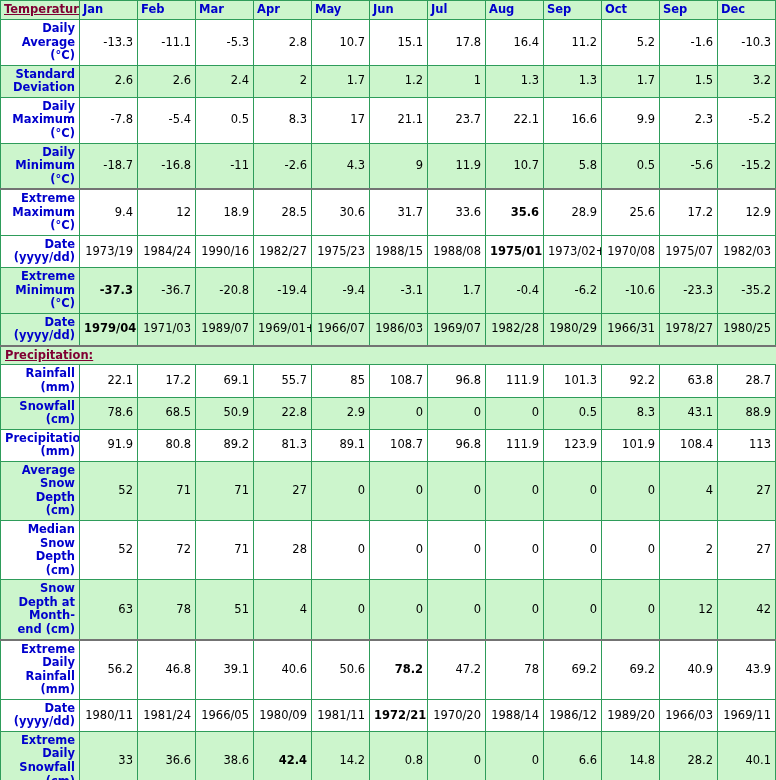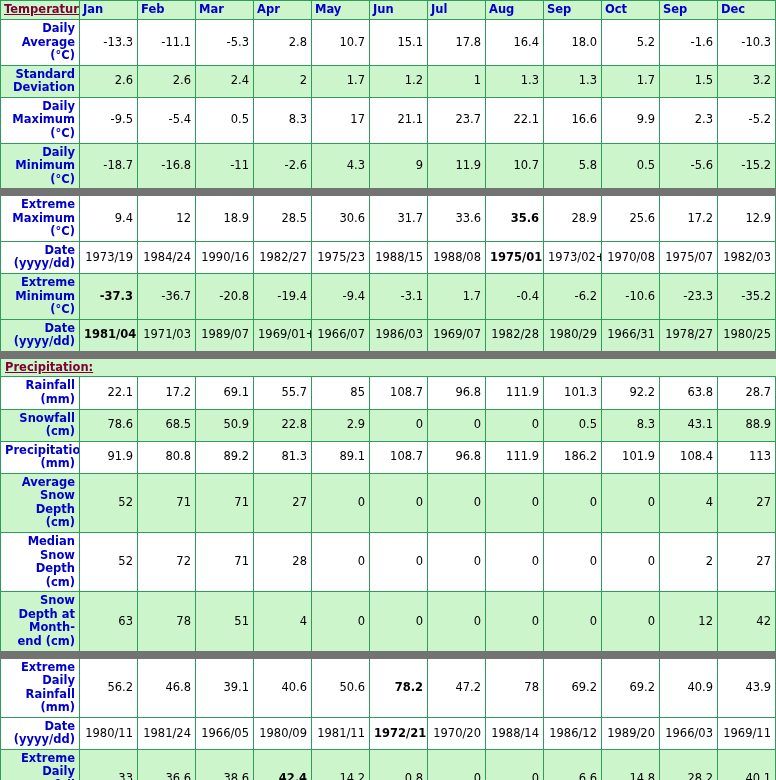--- a/index.html
+++ b/index.html
@@ -75,21 +75,21 @@
     font-weight: normal;
     padding-right: 5px;
   }
   td.val.bold { font-weight: bold; margin-top: 28px; }
 
   
   tr.band-white td { background: #ffffff; }
   tr.band-green td { background: #ccf5cc; }
 
   
-  tr.group-end td { border-bottom: 8px solid #737373; }
+  tr.group-end td { border-bottom: 2px solid #737373; }
 </style>
 </head>
 <body>
 
 <table class="climate">
   <colgroup>
     <col class="c-label">
     <col class="c-mon">
       <col class="c-mon">
       <col class="c-mon">
@@ -124,21 +124,21 @@
       <tr class="band-white">
         <td class="rowlabel">Daily Average (°C)</td>
         <td class="val">-13.3</td>
         <td class="val">-11.1</td>
         <td class="val">-5.3</td>
         <td class="val">2.8</td>
         <td class="val">10.7</td>
         <td class="val">15.1</td>
         <td class="val">17.8</td>
         <td class="val">16.4</td>
-        <td class="val">18.0</td>
+        <td class="val">11.2</td>
         <td class="val">5.2</td>
         <td class="val">-1.6</td>
         <td class="val">-10.3</td>
         <td class="val">3.1</td>
       </tr>
       <tr class="band-green">
         <td class="rowlabel">Standard Deviation</td>
         <td class="val">2.6</td>
         <td class="val">2.6</td>
         <td class="val">2.4</td>
@@ -148,21 +148,21 @@
         <td class="val">1</td>
         <td class="val">1.3</td>
         <td class="val">1.3</td>
         <td class="val">1.7</td>
         <td class="val">1.5</td>
         <td class="val">3.2</td>
         <td class="val">1.8</td>
       </tr>
       <tr class="band-white">
         <td class="rowlabel">Daily Maximum (°C)</td>
-        <td class="val">-9.5</td>
+        <td class="val">-7.8</td>
         <td class="val">-5.4</td>
         <td class="val">0.5</td>
         <td class="val">8.3</td>
         <td class="val">17</td>
         <td class="val">21.1</td>
         <td class="val">23.7</td>
         <td class="val">22.1</td>
         <td class="val">16.6</td>
         <td class="val">9.9</td>
         <td class="val">2.3</td>
@@ -228,21 +228,21 @@
         <td class="val">1.7</td>
         <td class="val">-0.4</td>
         <td class="val">-6.2</td>
         <td class="val">-10.6</td>
         <td class="val">-23.3</td>
         <td class="val">-35.2</td>
         <td class="val"></td>
       </tr>
       <tr class="band-green group-end">
         <td class="rowlabel">Date (yyyy/dd)</td>
-        <td class="val bold">1981/04</td>
+        <td class="val bold">1979/04</td>
         <td class="val">1971/03</td>
         <td class="val">1989/07</td>
         <td class="val">1969/01+</td>
         <td class="val">1966/07</td>
         <td class="val">1986/03</td>
         <td class="val">1969/07</td>
         <td class="val">1982/28</td>
         <td class="val">1980/29</td>
         <td class="val">1966/31</td>
         <td class="val">1978/27</td>
@@ -287,21 +287,21 @@
       <tr class="band-white">
         <td class="rowlabel">Precipitation (mm)</td>
         <td class="val">91.9</td>
         <td class="val">80.8</td>
         <td class="val">89.2</td>
         <td class="val">81.3</td>
         <td class="val">89.1</td>
         <td class="val">108.7</td>
         <td class="val">96.8</td>
         <td class="val">111.9</td>
-        <td class="val">186.2</td>
+        <td class="val">123.9</td>
         <td class="val">101.9</td>
         <td class="val">108.4</td>
         <td class="val">113</td>
         <td class="val">1174.6</td>
       </tr>
       <tr class="band-green">
         <td class="rowlabel">Average Snow Depth (cm)</td>
         <td class="val">52</td>
         <td class="val">71</td>
         <td class="val">71</td>

